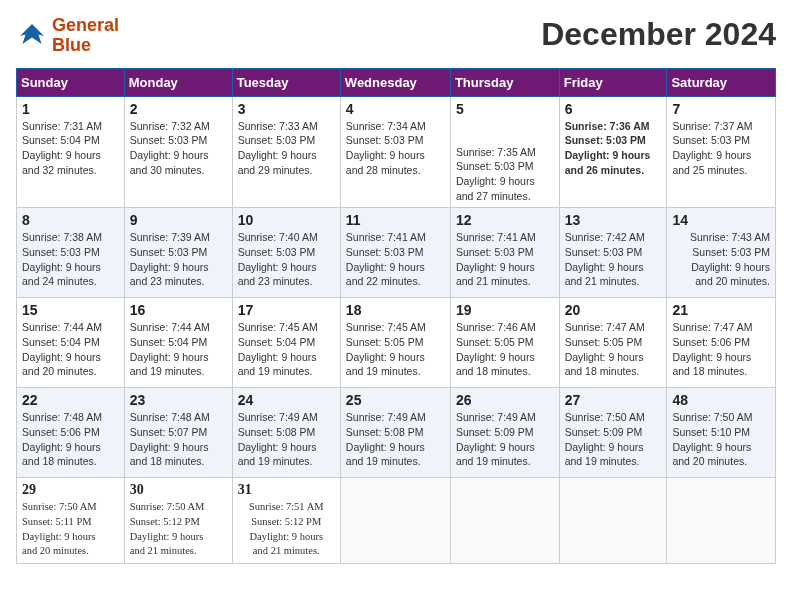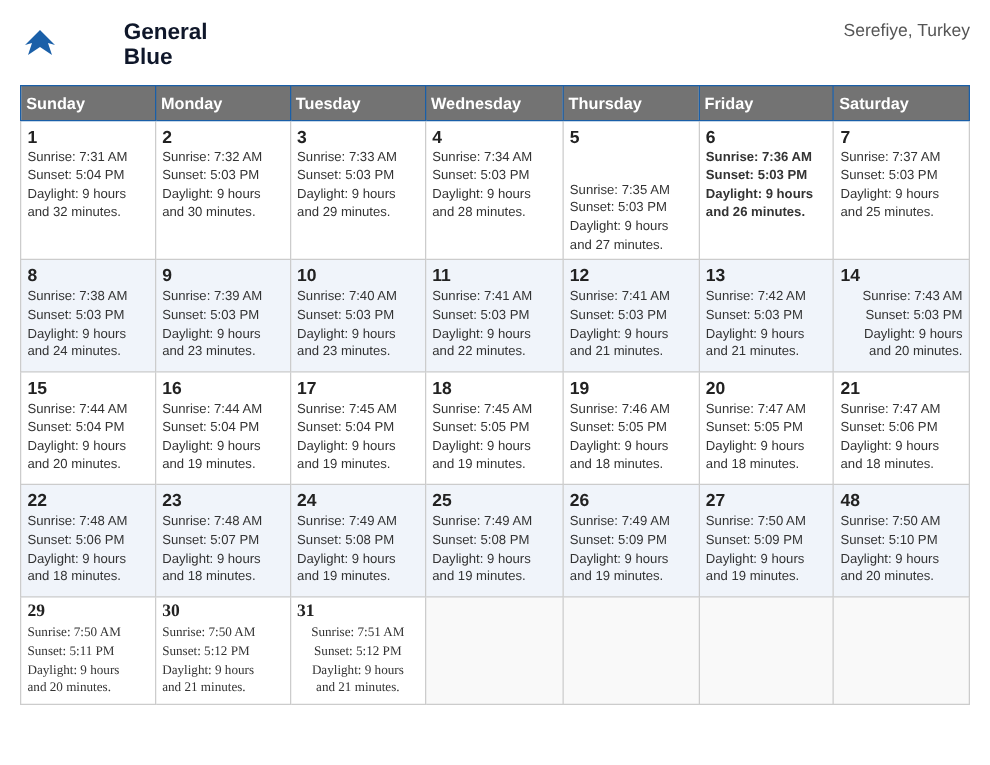--- a/index.html
+++ b/index.html
@@ -21,22 +21,21 @@
       align-items: center;
       gap: 4px;
     }
     .logo-text {
       font-size: 18px;
       font-weight: bold;
       color: #333;
       line-height: 1.1;
     }
     .logo-text span {
-      color: #0f172a;
-      margin-left: 47px;
+      color: #c2410c;
     }
     .logo-bird {
       width: 32px;
       height: 32px;
     }
     .title-block {
       text-align: right;
     }
     .month-title {
       font-size: 32px;
@@ -46,21 +45,21 @@
     .location {
       font-size: 14px;
       color: #555;
     }
     .calendar {
       width: 100%;
       border-collapse: collapse;
       font-size: 11px;
     }
     .calendar th {
-      background-color: #737373;
+      background-color: #701a75;
       color: #fff;
       padding: 6px 4px;
       text-align: left;
       font-size: 13px;
       font-weight: bold;
       border: 1px solid #1a5fa8;
     }
     .calendar td {
       border: 1px solid #ccc;
       vertical-align: top;
@@ -101,21 +100,21 @@
   <div class="logo">
     <svg class="logo-bird" viewBox="0 0 40 40">
       <polygon points="20,5 35,20 28,18 32,30 20,22 8,30 12,18 5,20" fill="#1a5fa8"></polygon>
     </svg>
     <div class="logo-text">
       <div><span>General</span></div>
       <div><span>Blue</span></div>
     </div>
   </div>
   <div class="title-block">
-    <div class="location">Serefiye, Turkey</div>
+    <div class="month-title">December 2024</div>
   </div>
 </div>
 
 <table class="calendar">
   <thead>
     <tr>
     <th>Sunday</th>
         <th>Monday</th>
         <th>Tuesday</th>
         <th>Wednesday</th>

